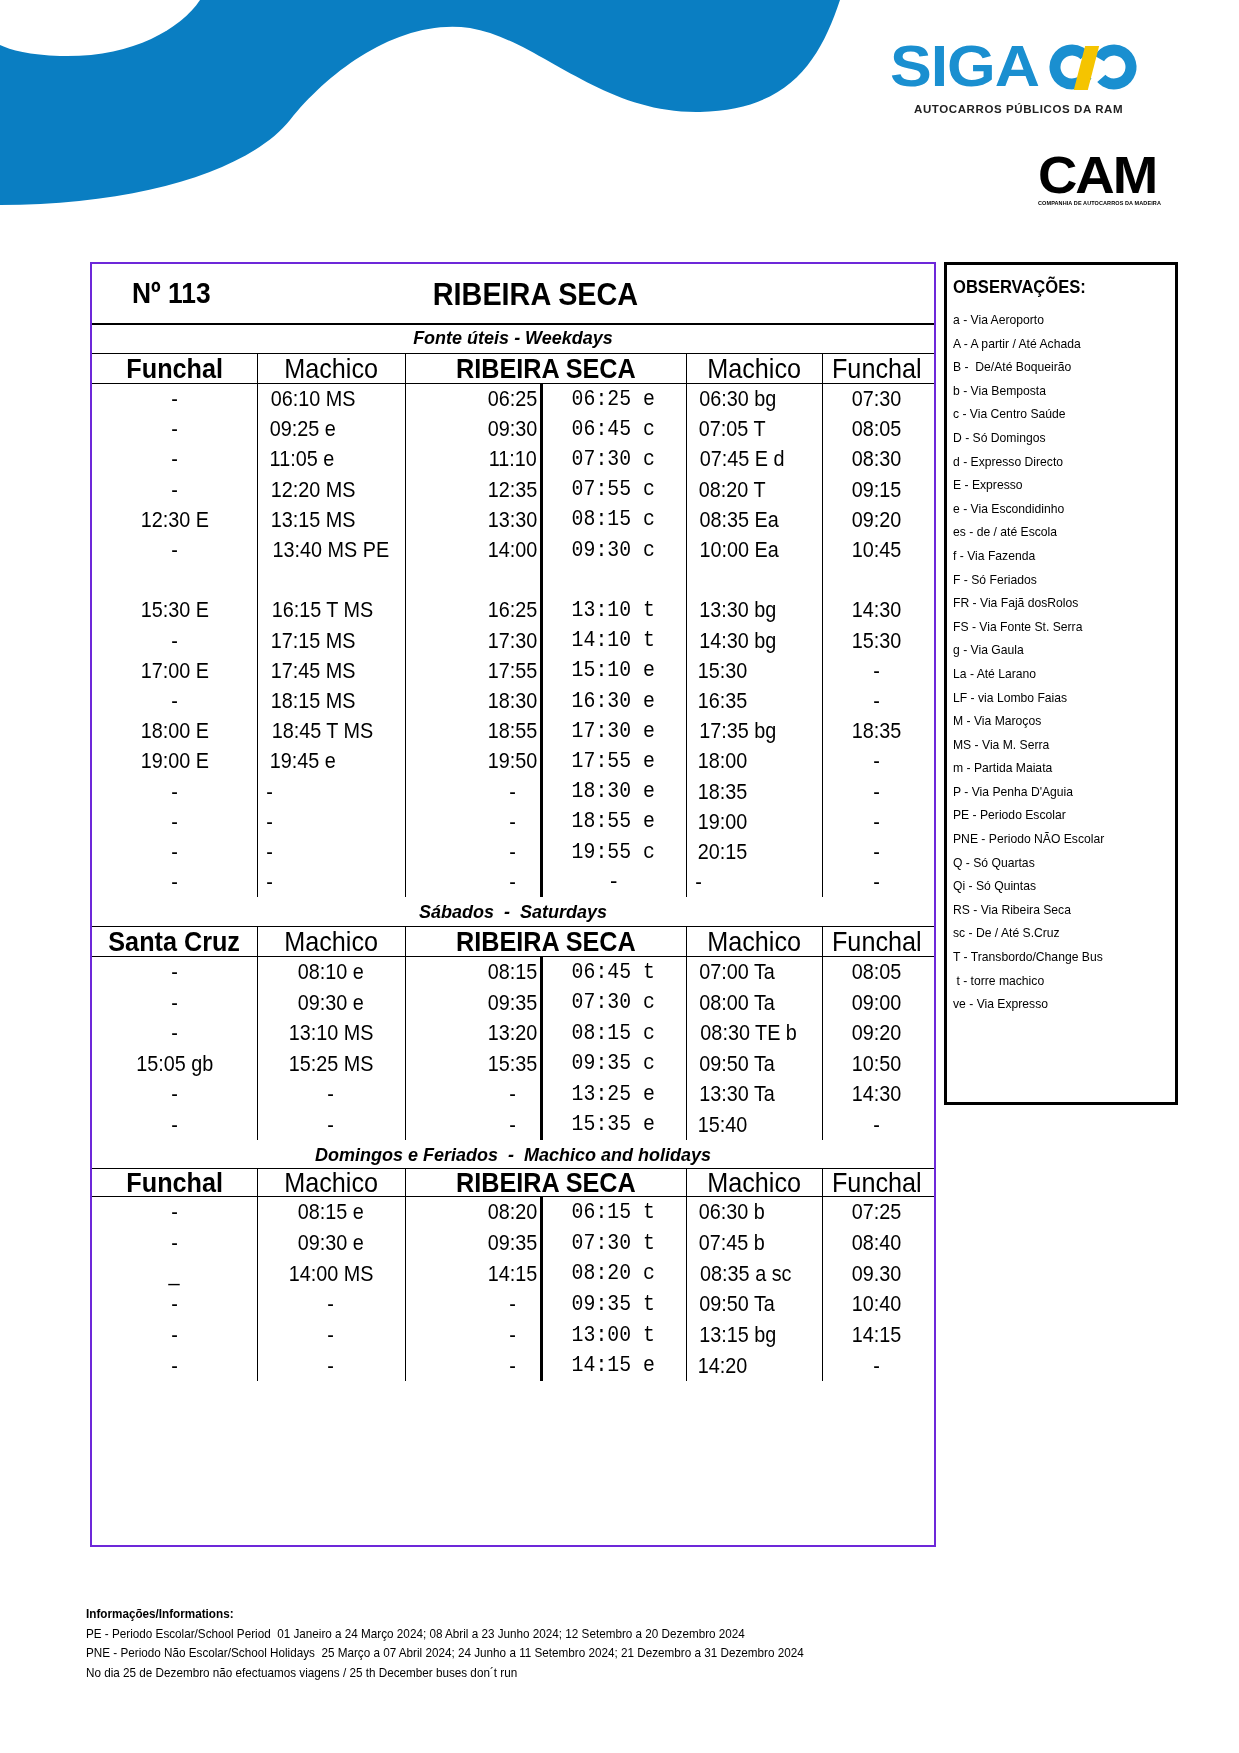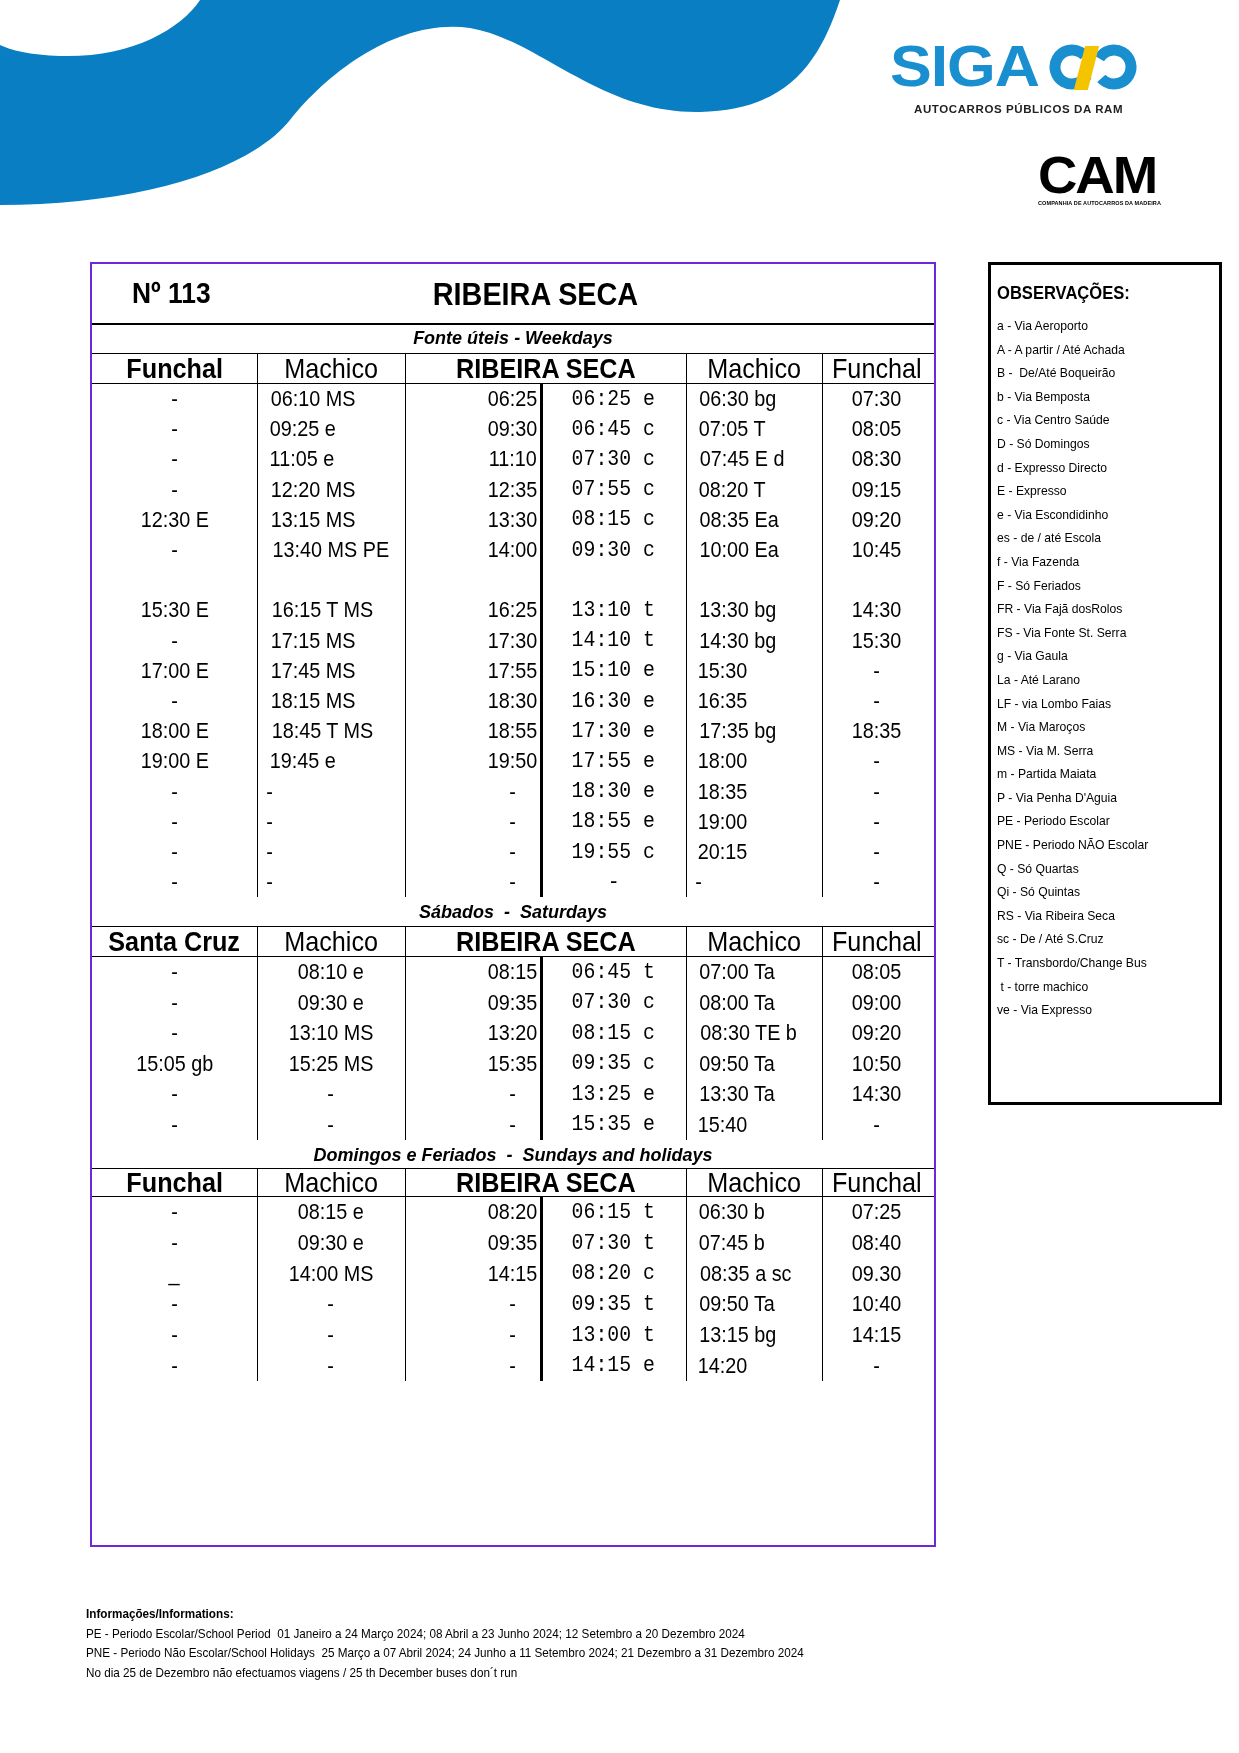--- a/index.html
+++ b/index.html
@@ -31,21 +31,21 @@
   .cell.left { justify-content:flex-start; padding-left:9px; box-sizing:border-box; }
   .bold { font-weight:bold; }
   .vline { position:absolute; width:0; border-left:1.5px solid #000; }
   .vline.thick { border-left:3px solid #000; }
   .c0{left:0;width:165px;} .c1{left:165px;width:148px;} .c2{left:313px;width:136px;padding-left:40px;}
   .c3{left:449px;width:145px;font-family:Liberation Mono, monospace;} .c4{left:594px;width:136px;} .c5{left:730px;width:110px;}
   .c23{left:313px;width:281px;}
   .narrow { display:inline-block; transform:scaleX(0.9); }
 
   .obs { position:absolute; left:944px; top:262px; width:234px; height:843px;
-         border:3px solid #000; box-sizing:border-box; padding:18px 0 0 6px;margin-left:44px; }
+         border:3px solid #000; box-sizing:border-box; padding:12px 0 0 6px; }
   .obs-title { font-weight:bold; font-size:18px; margin-bottom:10px; transform:scaleX(0.92); transform-origin:left; }
   .obs-item { font-size:13.5px; line-height:23.6px; white-space:nowrap; transform:scaleX(0.9); transform-origin:left; }
 
   .footer { position:absolute; left:86px; top:1604px; font-size:13px; line-height:19.5px; }
   .footer .fl { white-space:nowrap; transform:scaleX(0.9); transform-origin:left; }
   .footer .fh { font-weight:bold; }
 </style>
 </head>
 <body>
 
@@ -553,21 +553,21 @@
       </div>
       <div class="cell c5">
         <span class="narrow">-</span>
       </div>
     </div>
     <div class="vline" style="left: 165px; top: 663px; height: 213px;"></div>
     <div class="vline" style="left: 313px; top: 663px; height: 213px;"></div>
     <div class="vline thick" style="left: 448px; top: 693px; height: 183px;"></div>
     <div class="vline" style="left: 594px; top: 663px; height: 213px;"></div>
     <div class="vline" style="left: 730px; top: 663px; height: 213px;"></div>
-    <div class="sec-label" style="top: 877px; height: 28px; line-height: 28px; white-space: pre;">Domingos e Feriados  -  Sundays and holidays</div>
+    <div class="sec-label" style="top: 877px; height: 28px; line-height: 28px; white-space: pre;">Domingos e Feriados  -  Machico and holidays</div>
     <div class="hdr-row" style="top: 905px; height: 28px;">
       <div class="cell c0 bold">
         <span class="narrow">Funchal</span>
       </div>
       <div class="cell c1">
         <span class="narrow">Machico</span>
       </div>
       <div class="cell c23 bold">
         <span class="narrow">RIBEIRA SECA</span>
       </div>

